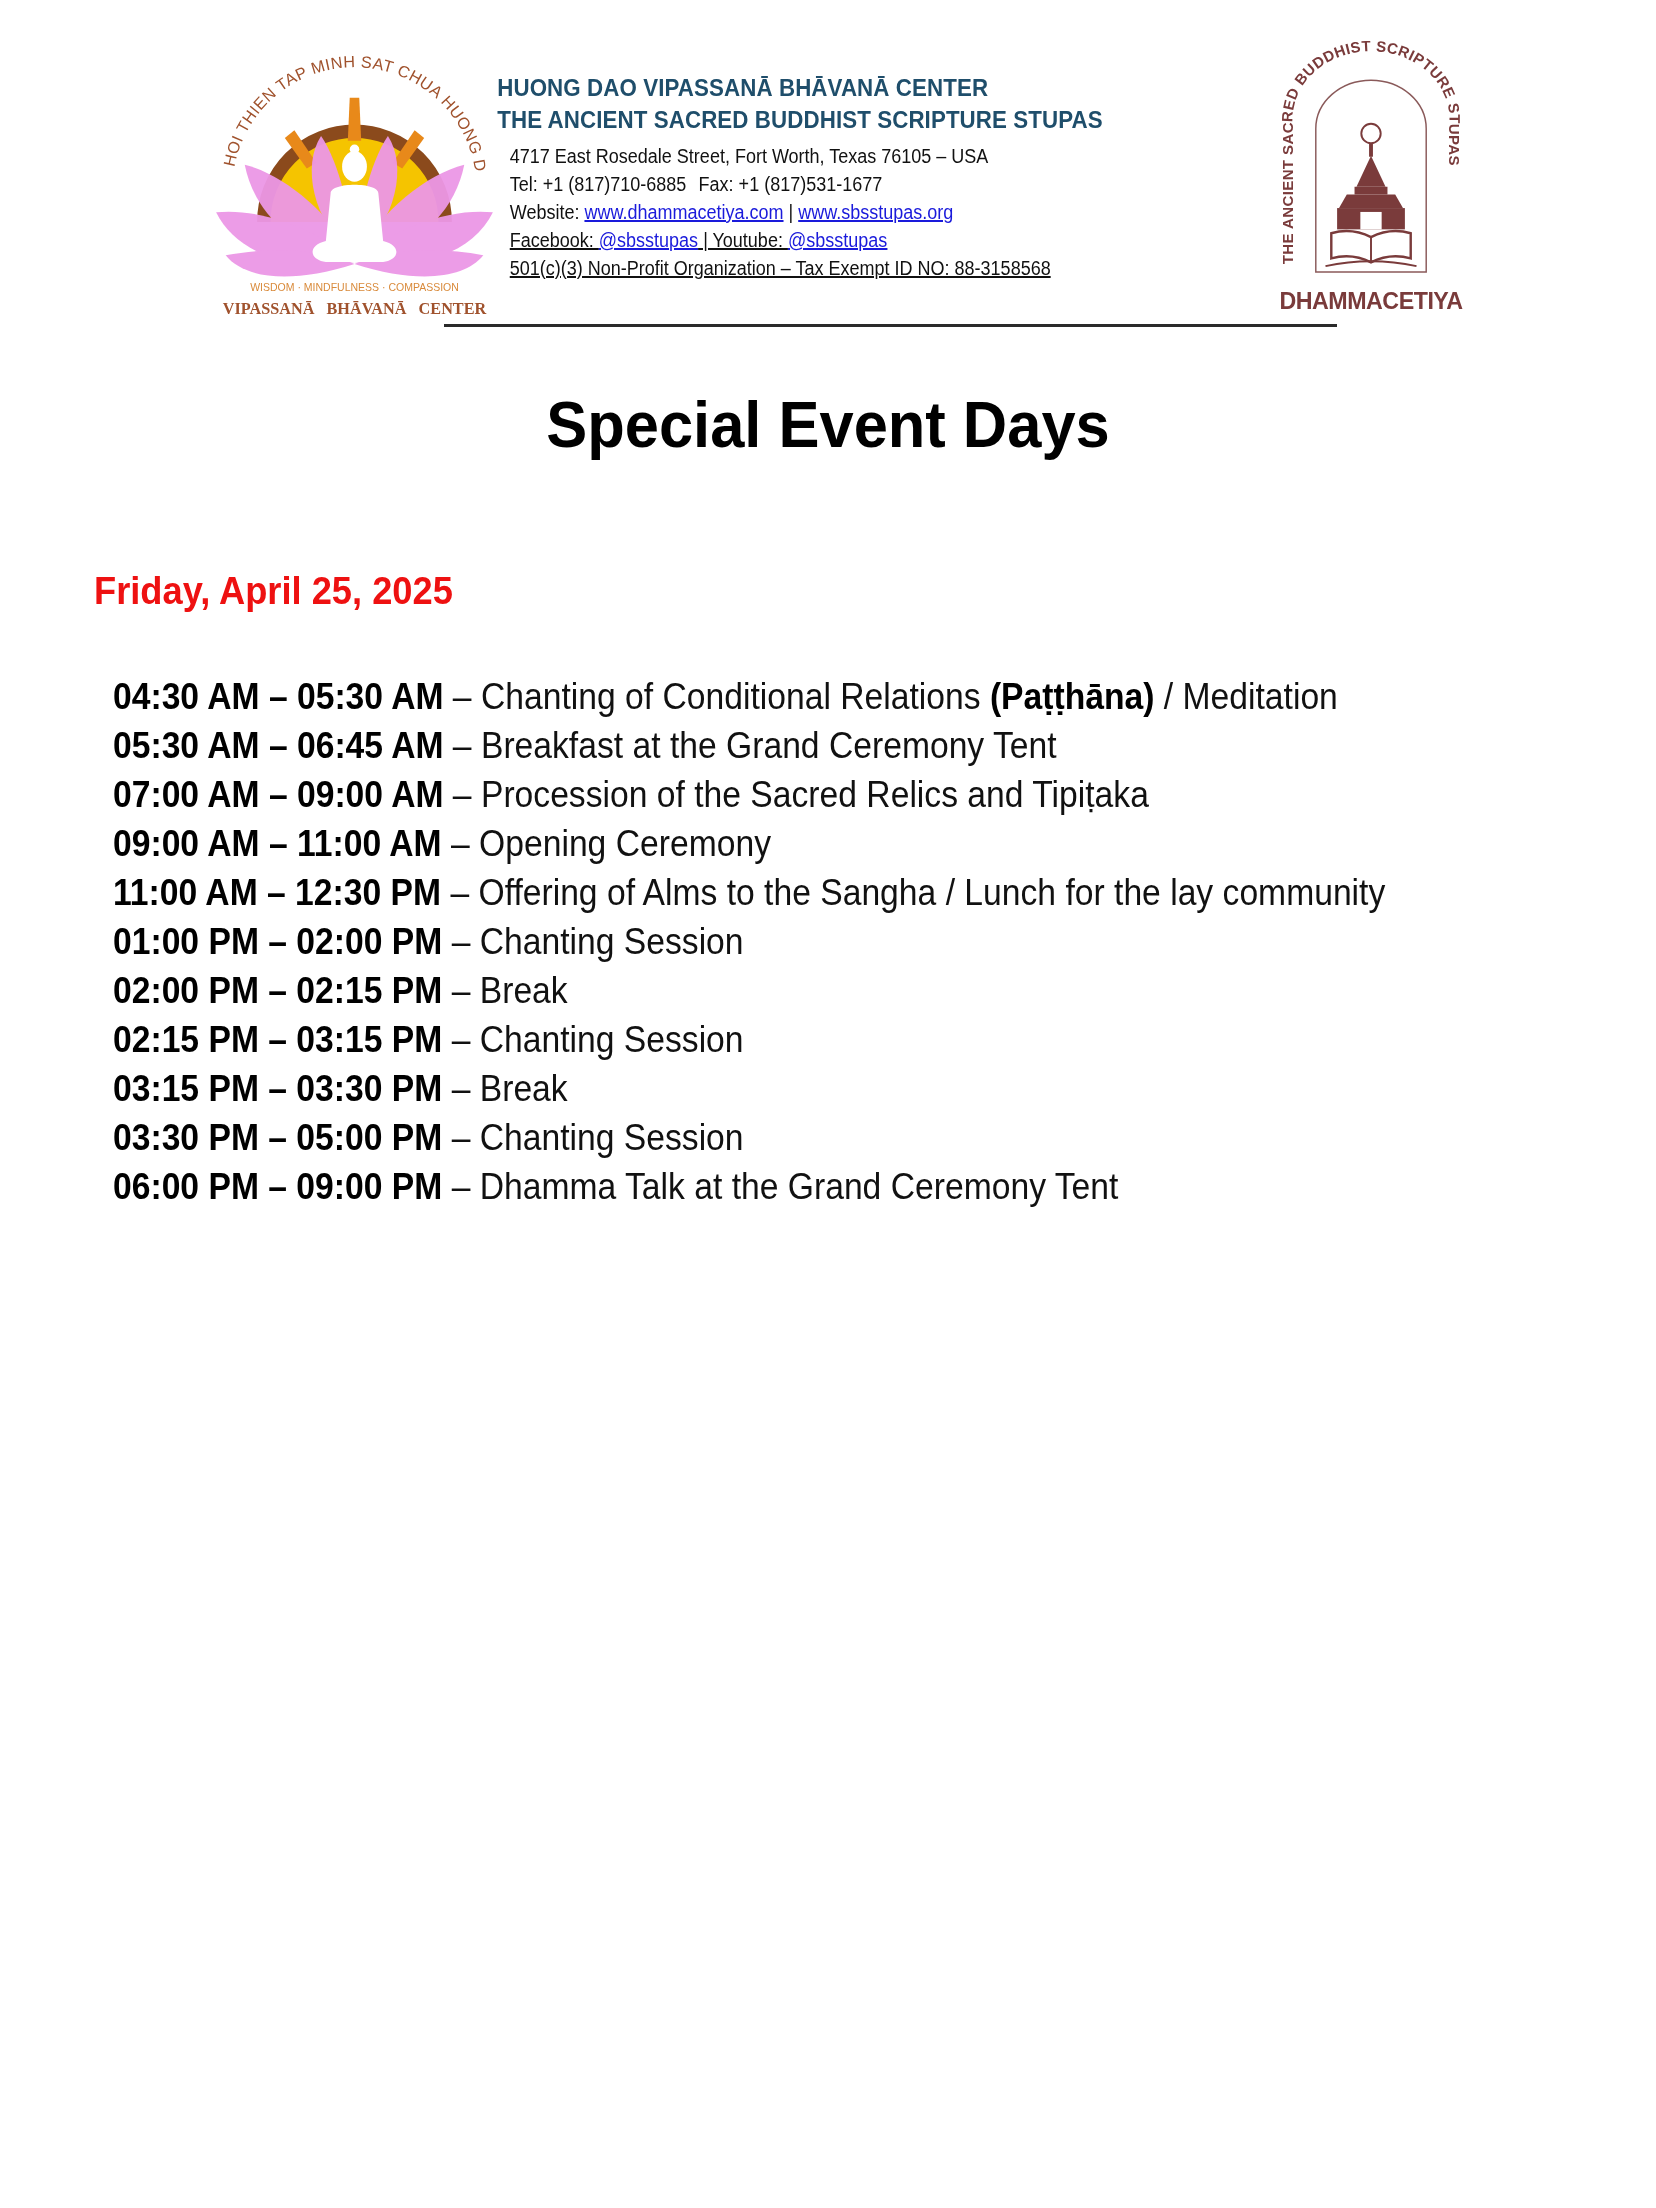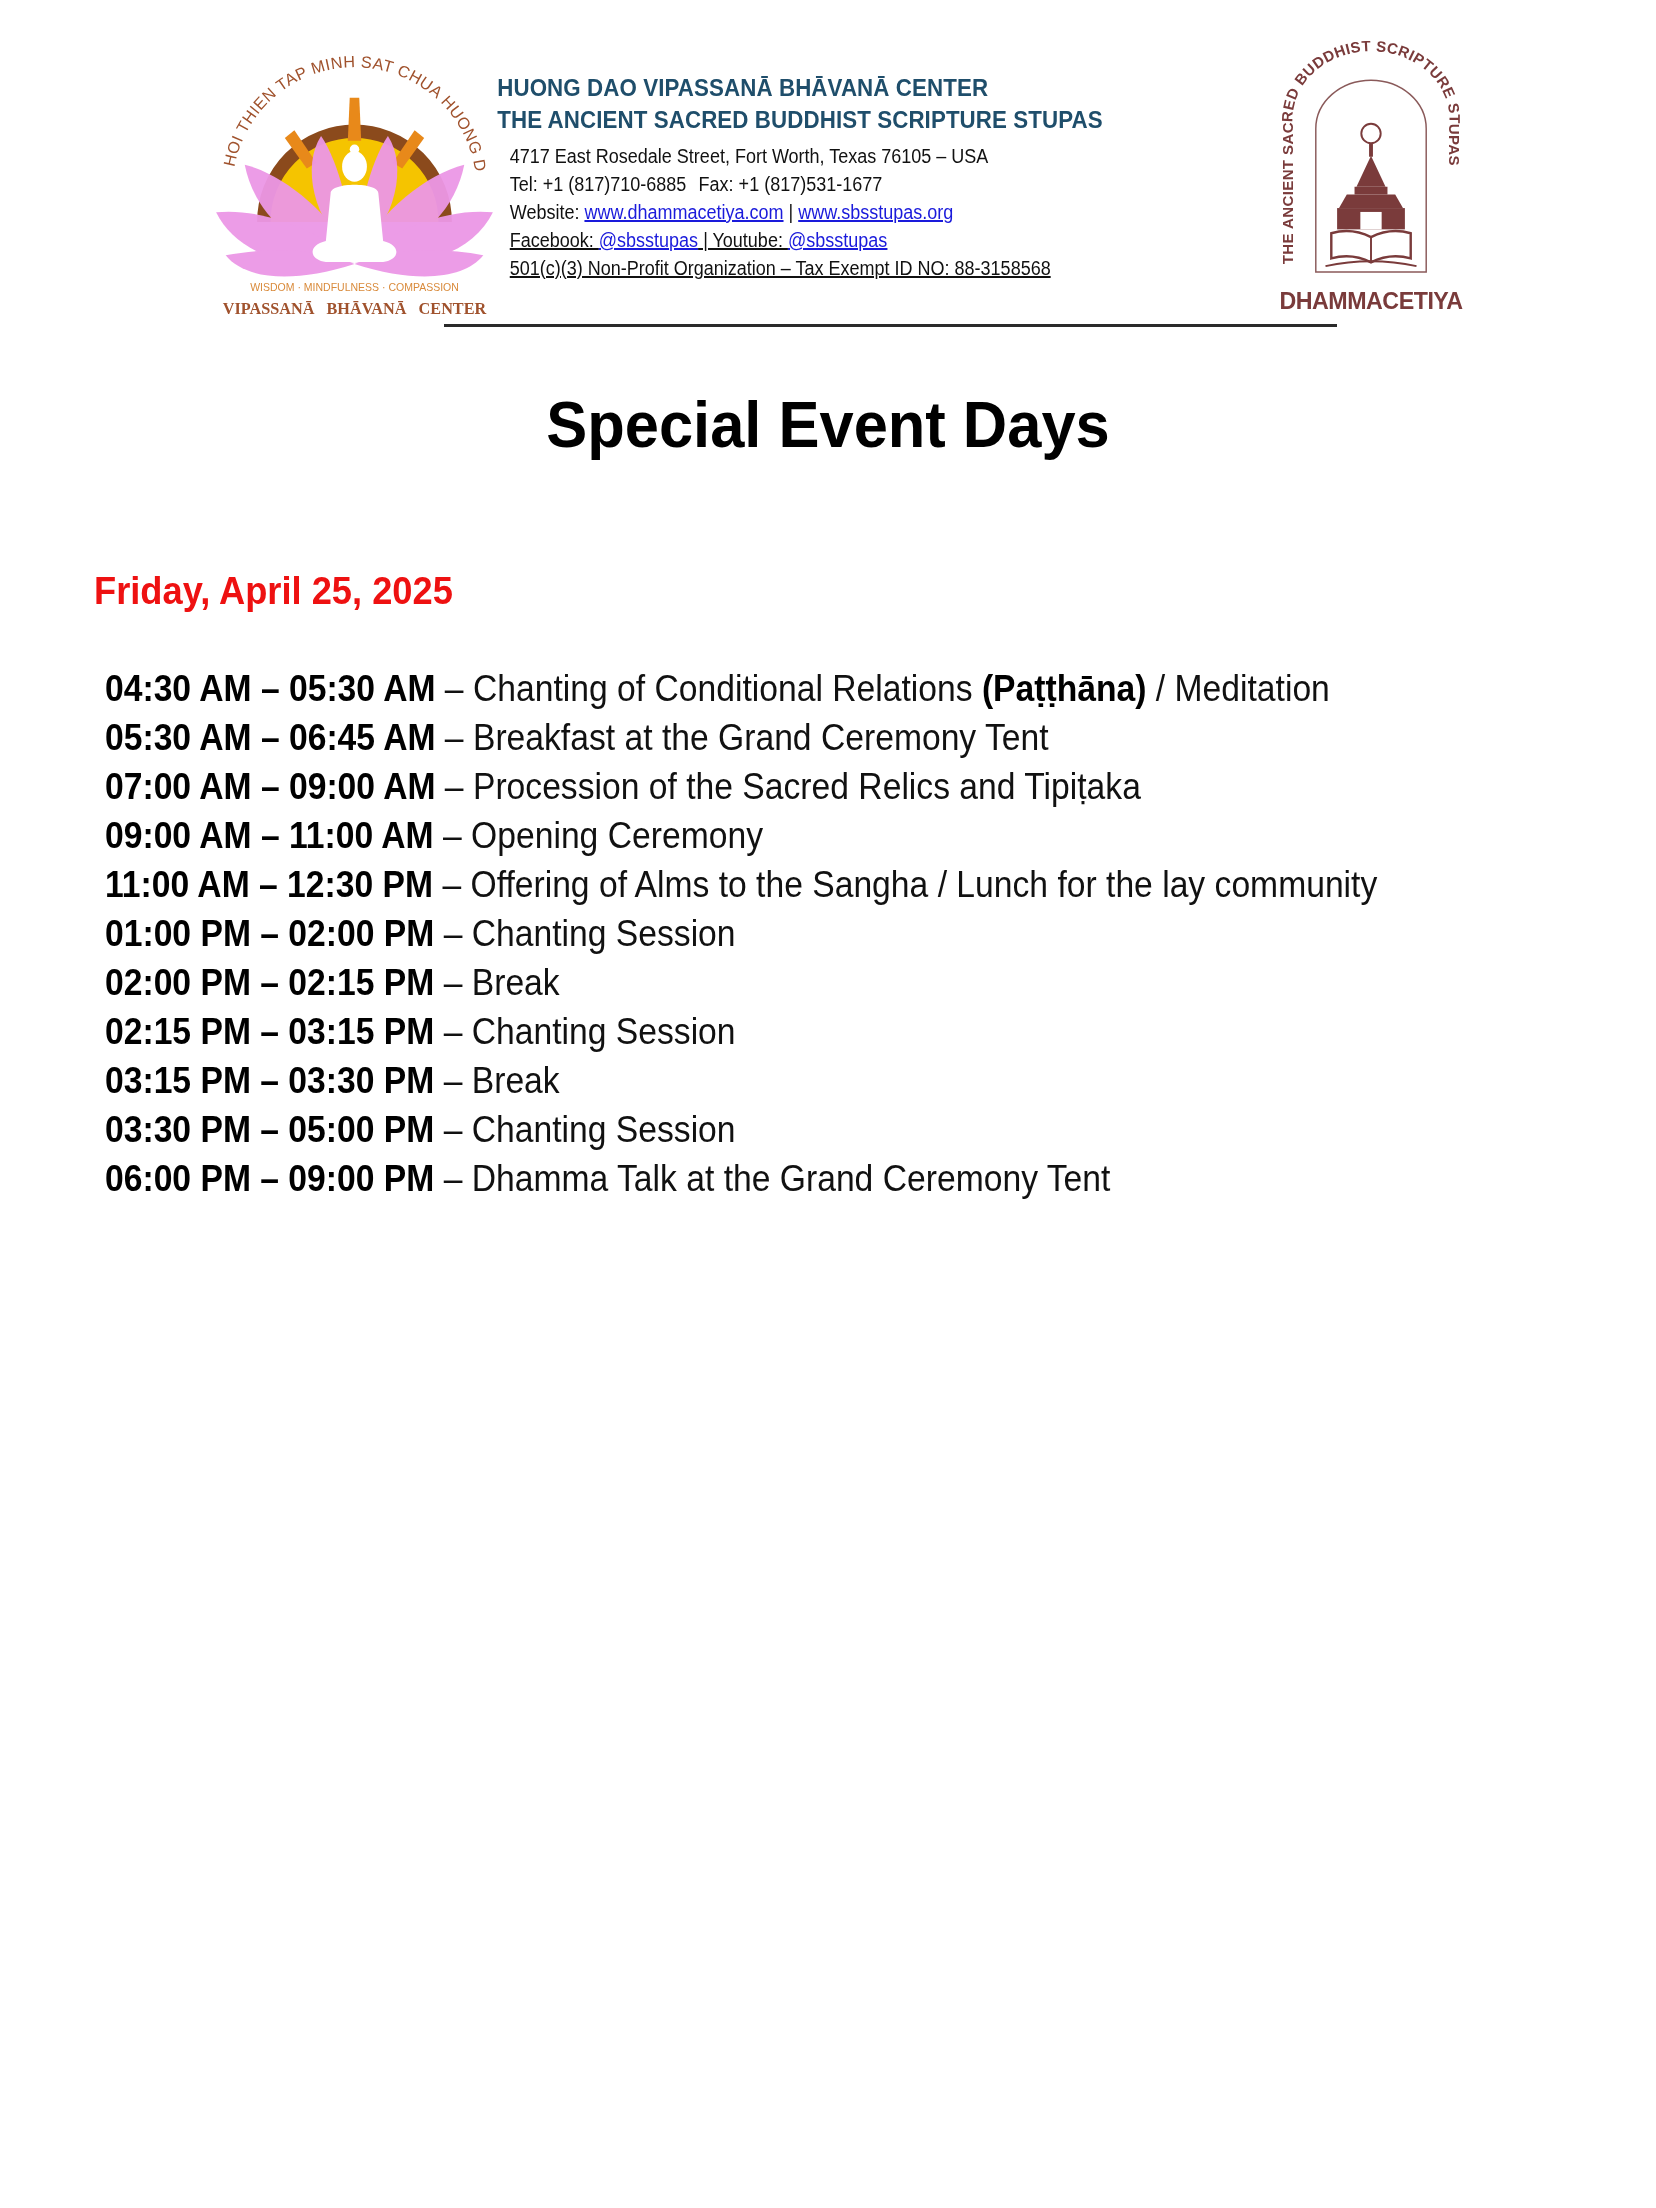--- a/index.html
+++ b/index.html
@@ -19,21 +19,21 @@
     .sep { display: inline-block; width: 13.6px; }
     .divider { position: absolute; left: 444px; top: 324px; width: 893px; height: 2.9px; background: #2a2a2a; }
 
     
     .page-title { position: absolute; left: 0; width: 1656px; top: 386px; text-align: center;
                   font-weight: bold; font-size: 64px; line-height: 78px; color: #000;
                   transform: scaleX(0.96); }
     .date-heading { position: absolute; left: 94px; top: 566px; font-weight: bold; font-size: 39px;
                     line-height: 49px; color: #ee1111; transform-origin: left center; transform: scaleX(0.93); }
 
-    .schedule { position: absolute; left: 105px; top: 664px; width: 1533px; margin: 0; padding: 0; list-style: none; }
+    .schedule { position: absolute; left: 105px; top: 664px; width: 1533px; margin: 8px; padding: 0; list-style: none; }
     .schedule li { font-size: 36px; line-height: 49px; white-space: nowrap; transform-origin: left center; transform: scaleX(0.935); color: #111; }
     .schedule .time { font-weight: bold; color: #000; }
     .schedule .bold-term { font-weight: bold; color: #000; }
   </style>
 </head>
 <body>
 
 <div class="letterhead">
 
   <svg class="logo-left" viewBox="0 0 330 290">

